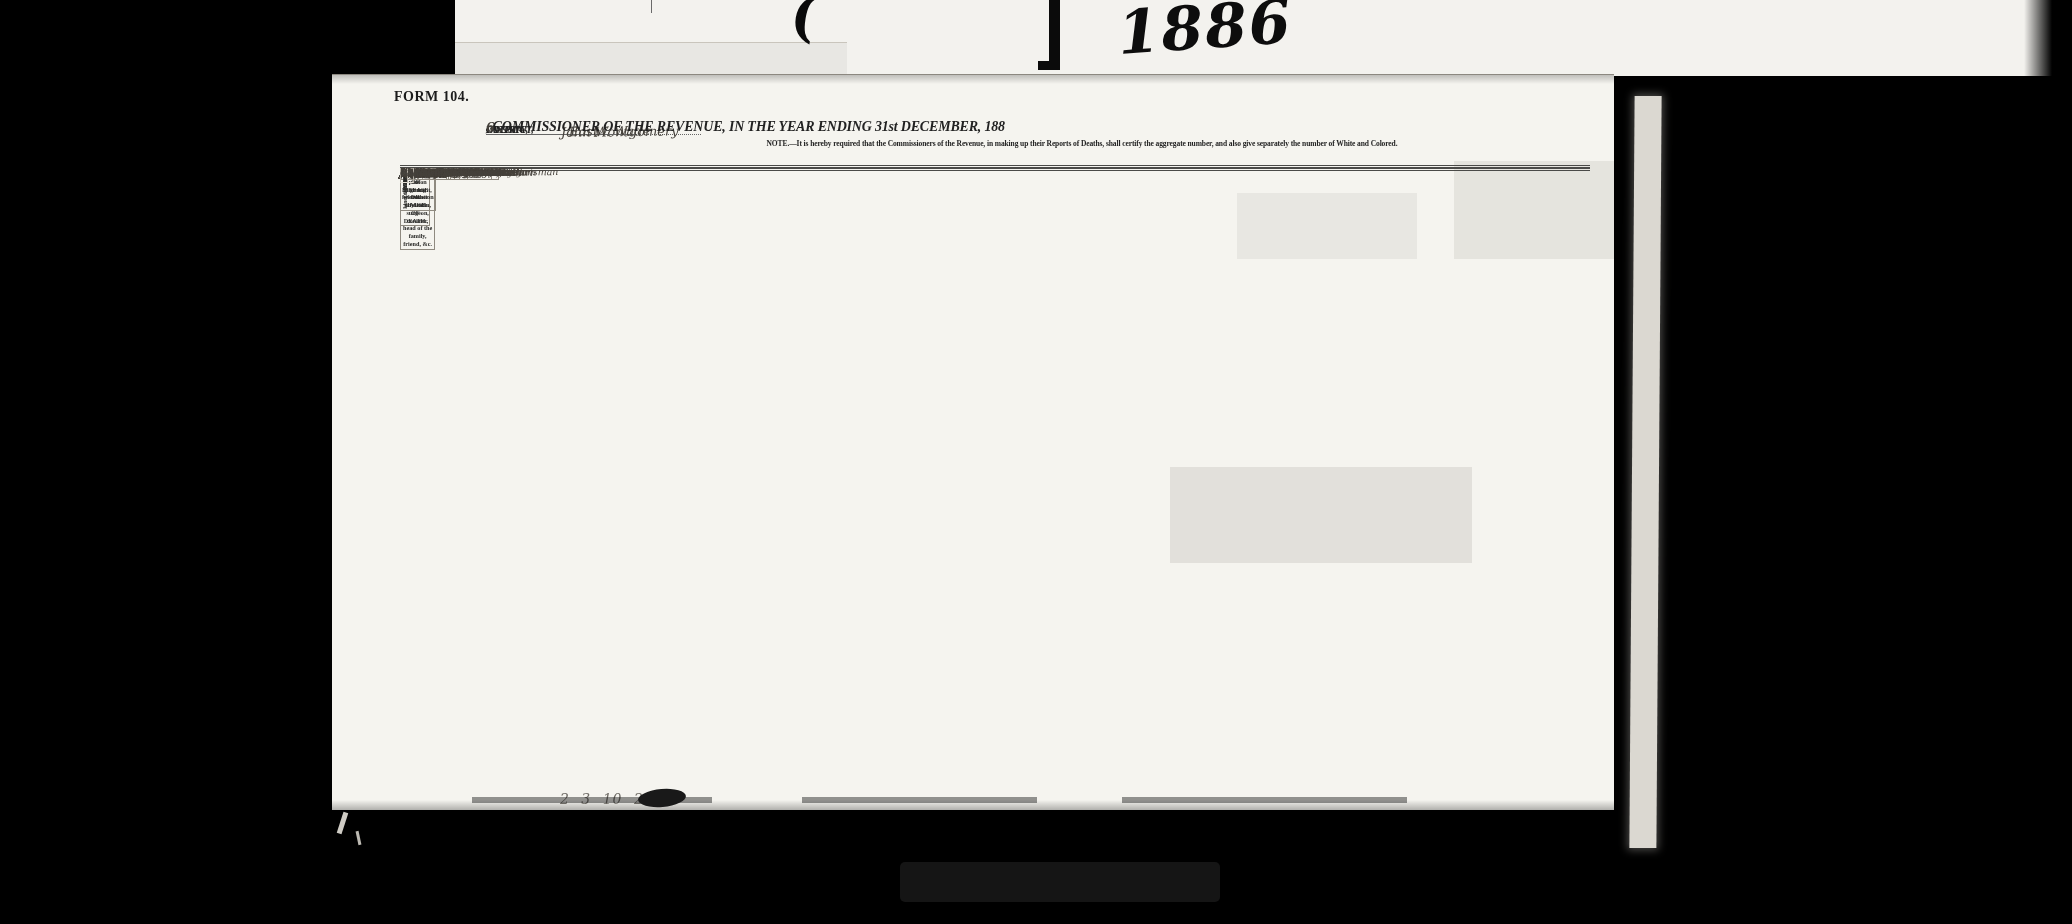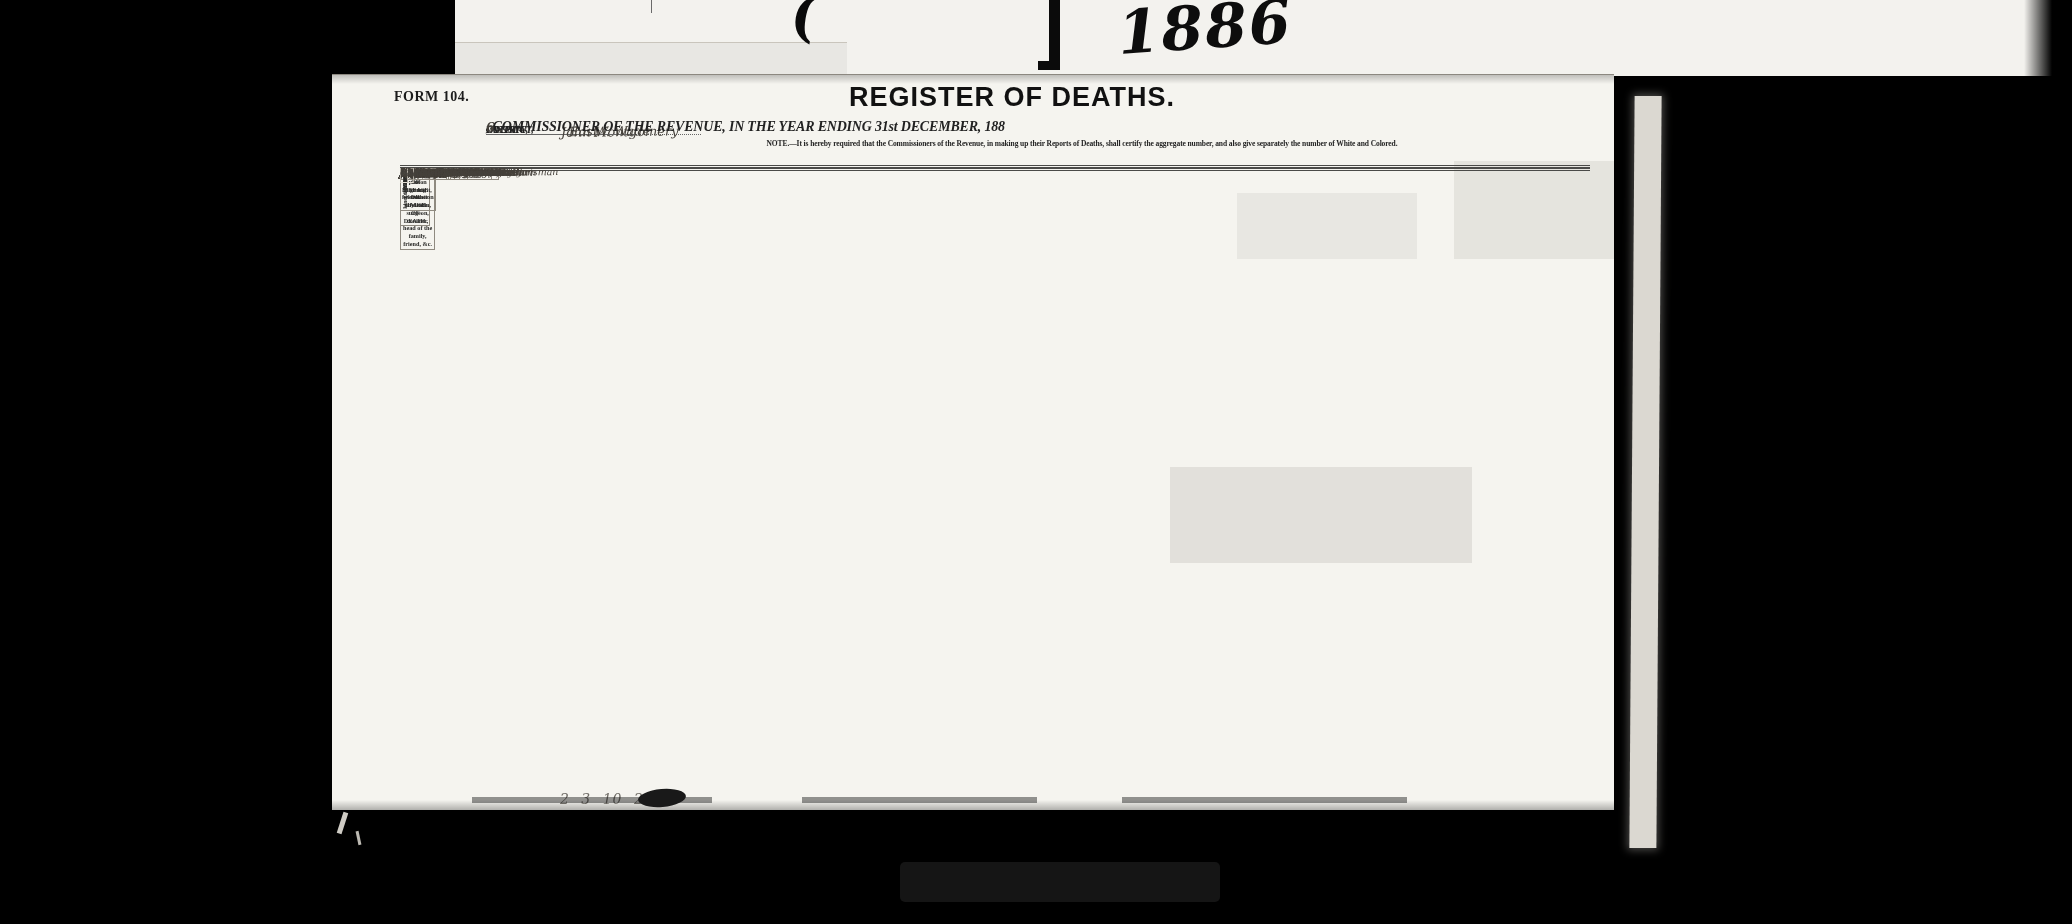--- a/index.html
+++ b/index.html
@@ -106,21 +106,20 @@
   <div class="wtick2"></div>
 
   <div class="page">
     <div class="fold"></div>
     <div class="bfold"></div>
     <div class="shadow-a"></div>
     <div class="shadow-b"></div>
     <div class="shadow-c"></div>
 
     <div class="form-no">FORM 104.</div>
-    <div class="title">REGISTER OF DEATHS.</div>
 
     <div class="within-line">
       <span>WITHIN</span>
       <span class="blank b1">
           <span class="hand">Montgomery</span>
         </span>
       <span>COUNTY,</span>
       <span class="blank b2">
           <span class="hand">East</span>
         </span>

